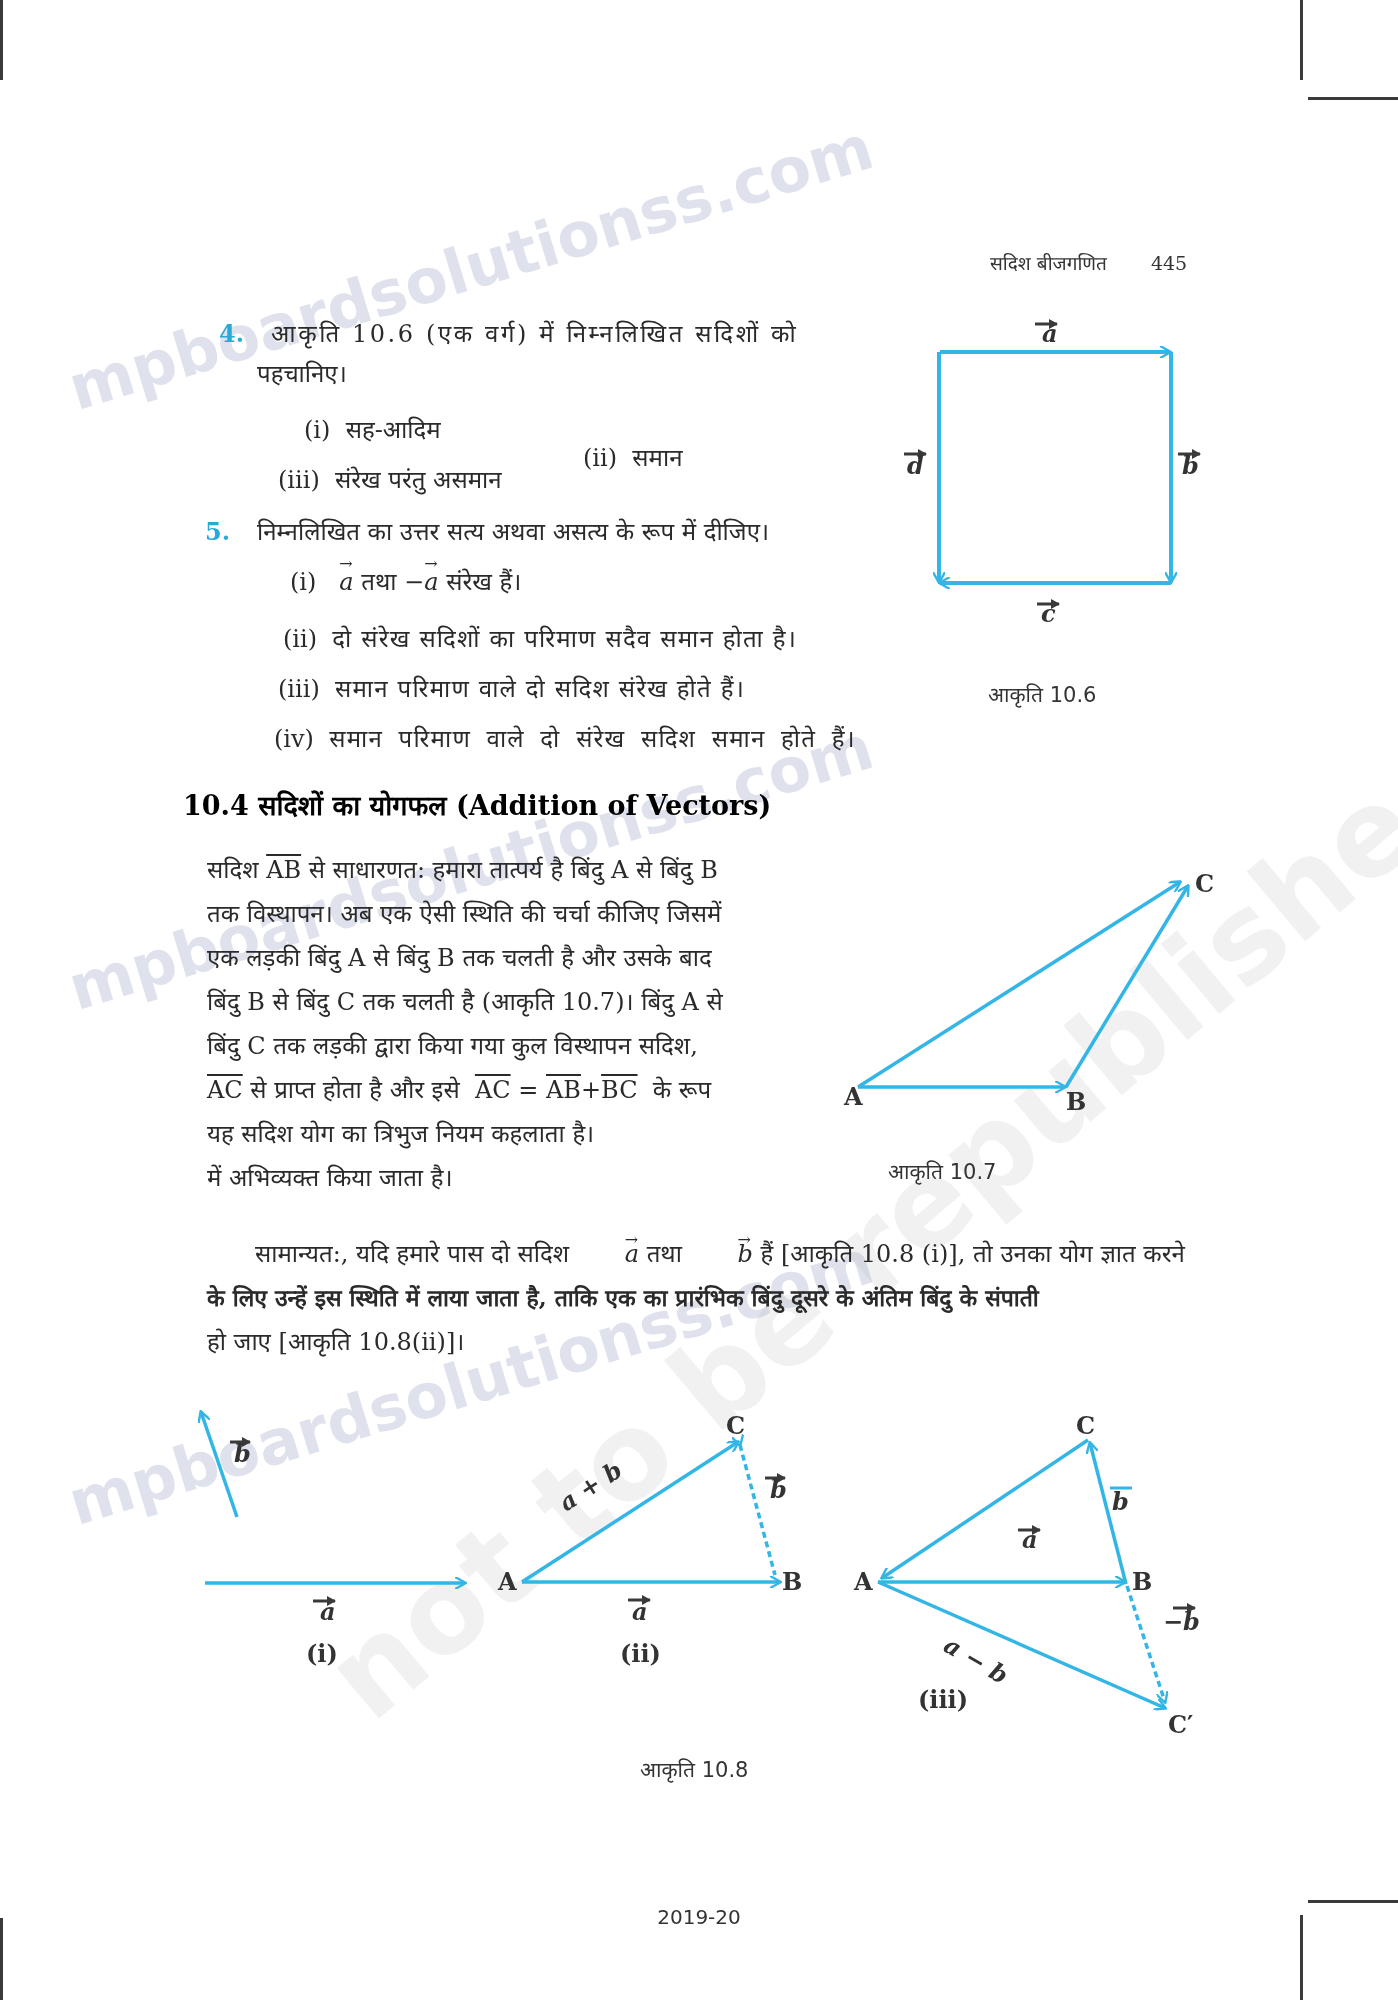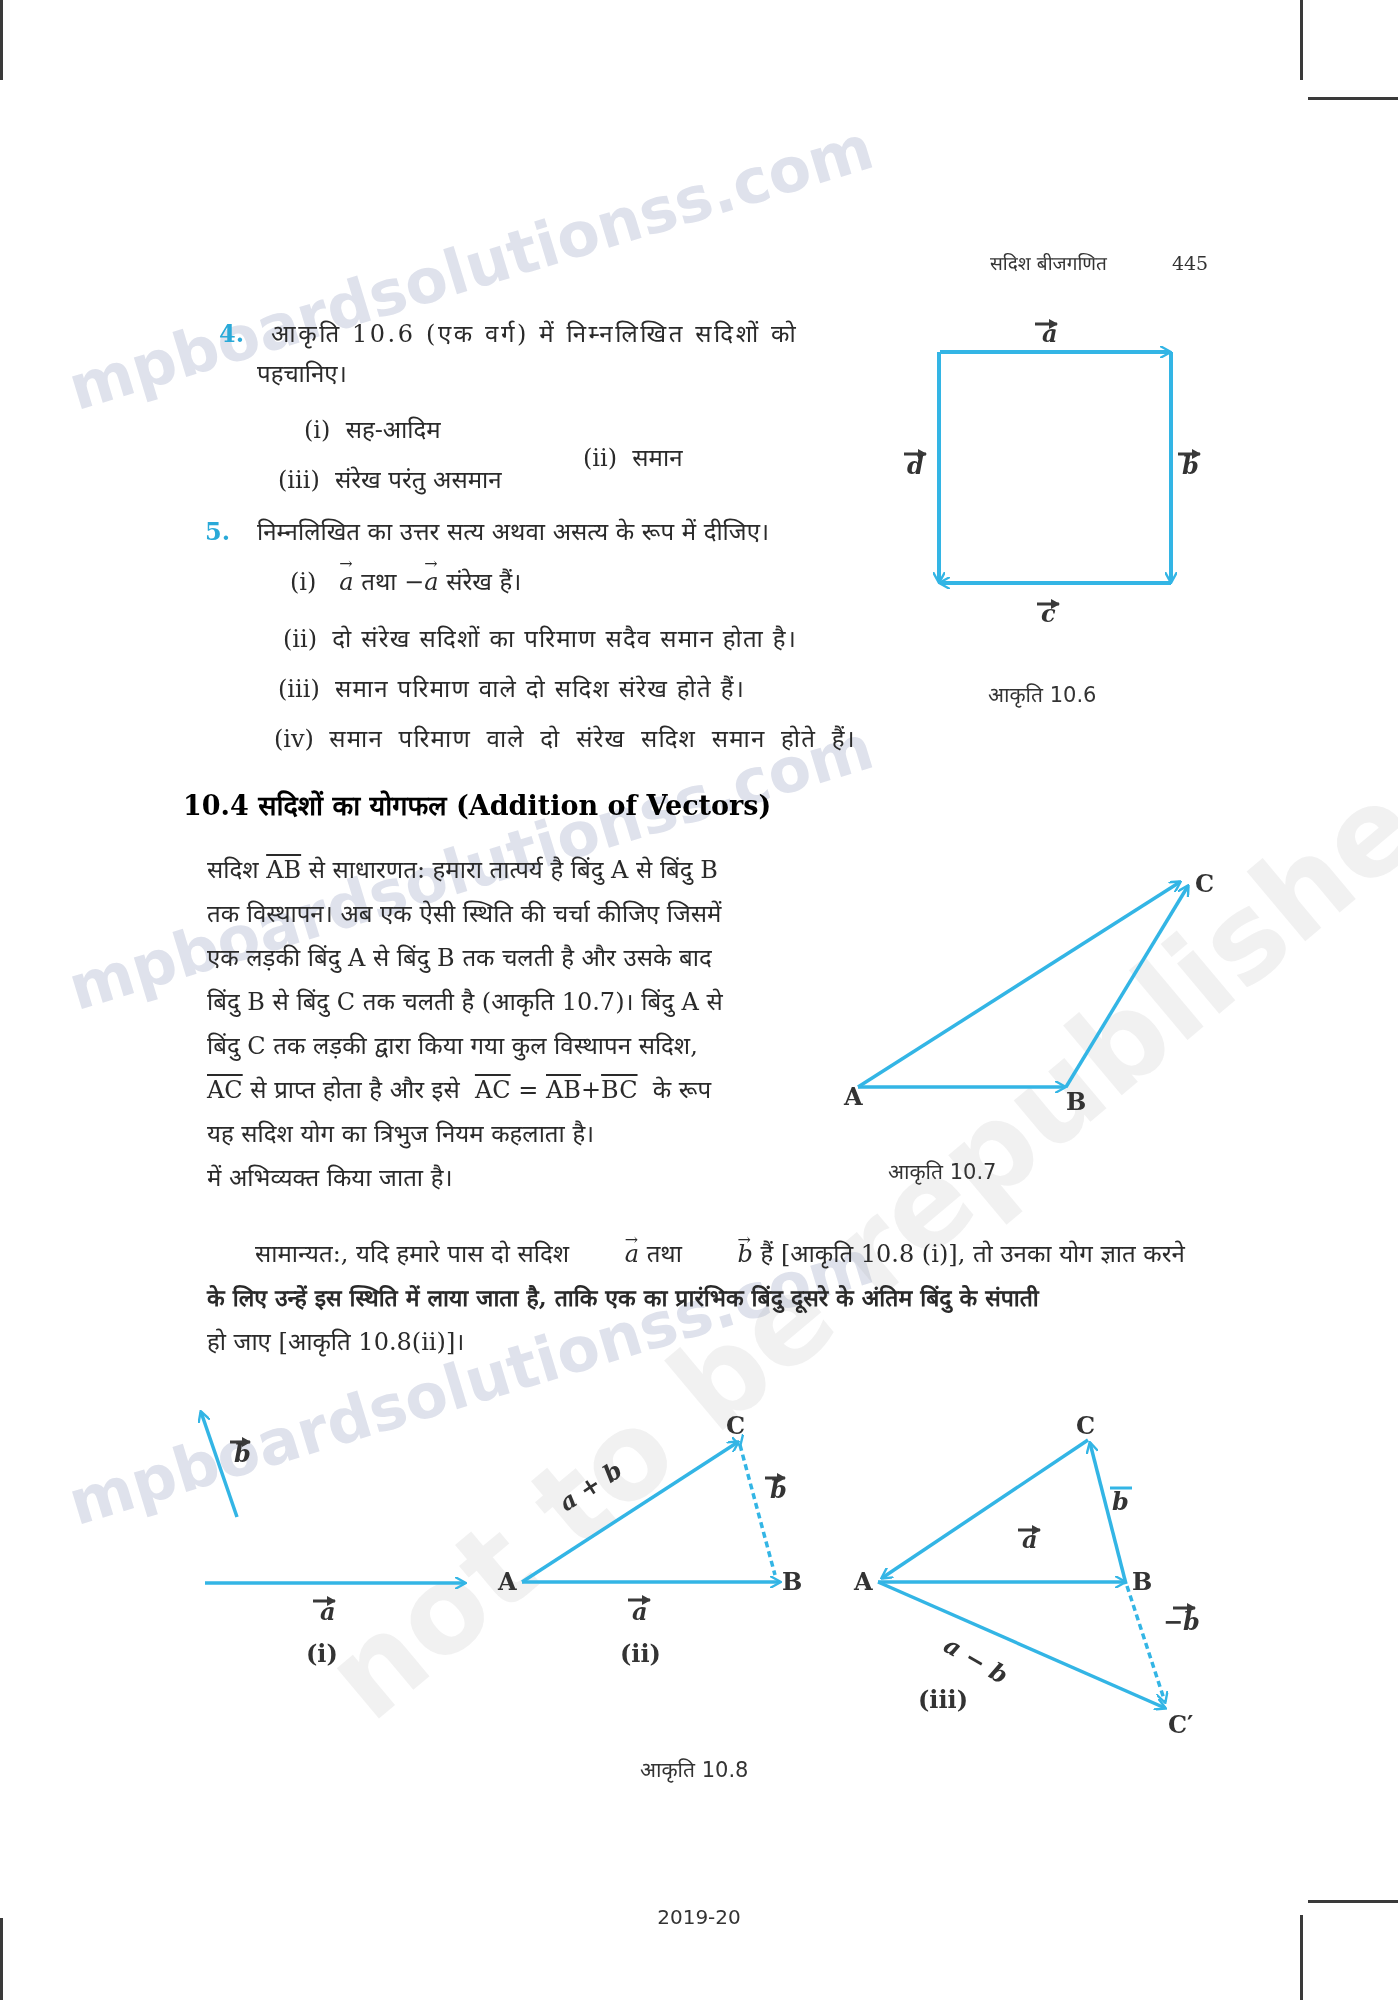--- a/index.html
+++ b/index.html
@@ -1,21 +1,21 @@
 <!DOCTYPE html>
 <html><head>
 <meta charset="utf-8">
 <style>
   html, body { margin:0; padding:0; }
   body { width:1398px; height:2000px; background:#ffffff; position:relative; overflow:hidden;
          font-family:"DejaVu Serif", serif; color:#2a2a2a; }
   .abs { position:absolute; }
   .crop { position:absolute; background:#3a3a3a; }
   .running-head { left:990px; top:250px; font-size:19px; color:#333; white-space:nowrap; }
-  .running-head .pg { margin-left:59px; }
+  .running-head .pg { margin-left:38px; }
   .txt { font-size:24px; line-height:1; white-space:nowrap; }
   .qnum { color:#29a9d8; font-weight:bold; }
   .heading { color:#000000; font-size:27px; font-weight:bold; white-space:nowrap; }
   .caption { font-family:"DejaVu Sans", sans-serif; font-size:21px; color:#333; white-space:nowrap;margin-top:40px; }
   .para { font-size:24px; line-height:44px; text-align:justify;margin-left:24px; }
   .vec { font-style:italic; position:relative; display:inline-block; }
   .vec::before { content:"\2192"; position:absolute; top:-14px; left:0; font-size:16px; font-style:normal; }
   .ovl { text-decoration:overline; }
   .watermark { position:absolute; font-family:"DejaVu Sans", sans-serif; font-weight:bold;
                color:rgba(110,125,170,0.22); white-space:nowrap; pointer-events:none; }

